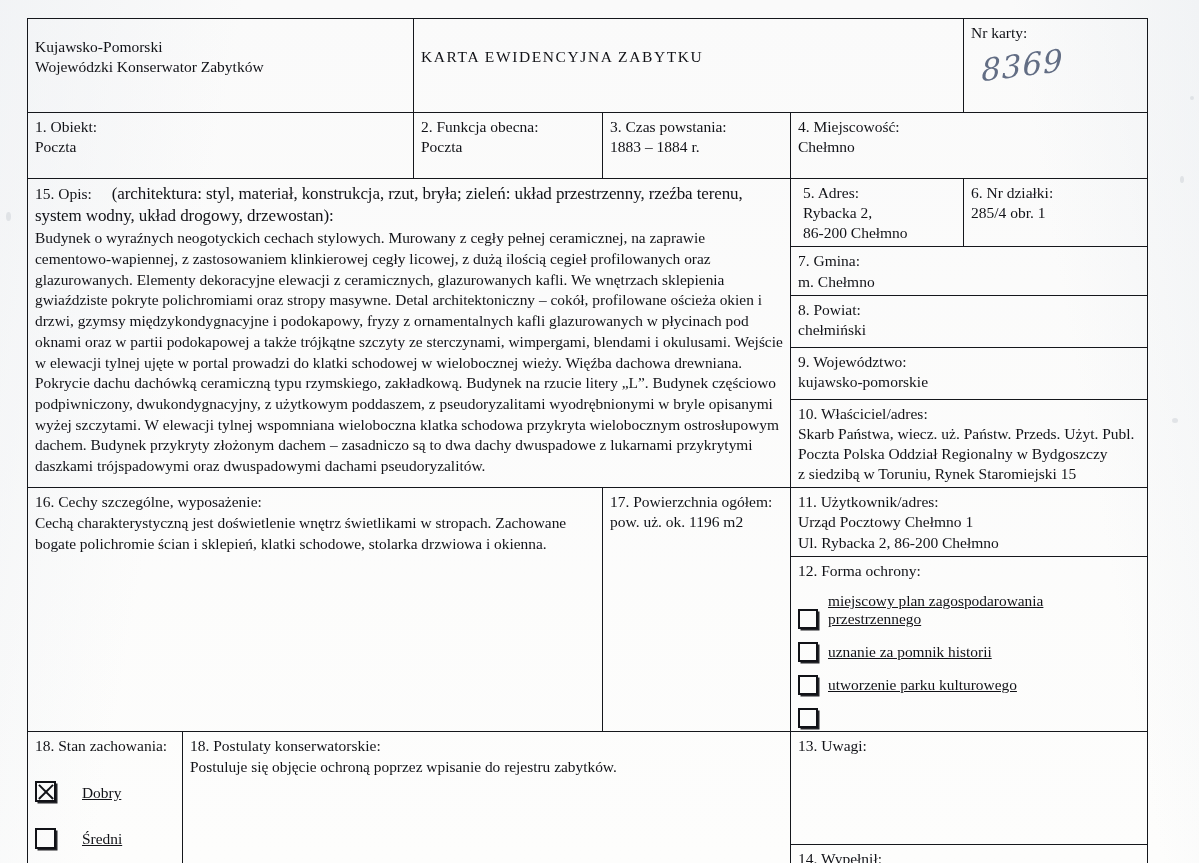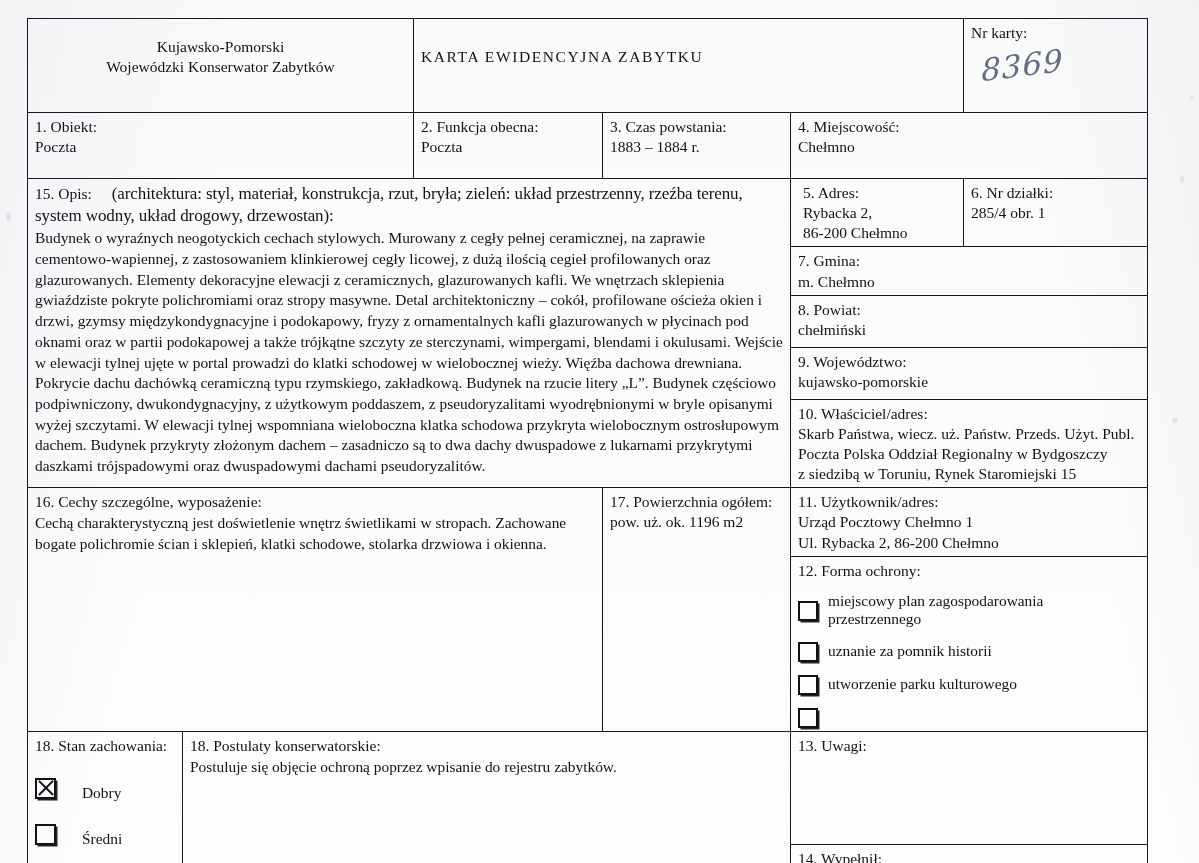--- a/index.html
+++ b/index.html
@@ -46,21 +46,20 @@
     padding: 4px 7px 3px 7px;
     font-size: 15.5px;
     line-height: 1.30;
   }
   .lbl { display:block; }
   .val { display:block; }
   .tiny { font-size: 17px; letter-spacing: -0.1px; margin-left: 16px; }
 
   
   .hdr-org {
-    text-align: center;
     font-size: 17.5px;
     line-height: 1.5;
     padding-top: 18px !important;
   }
   .hdr-title {
     text-align: left;
     font-size: 24px;
     letter-spacing: 1.6px;
     padding-top: 28px !important;
   }
@@ -83,22 +82,23 @@
   .desc {
     font-size: 15.4px;
     line-height: 1.345;
     text-align: left;
     margin-top: 1px;
   }
 
   
   .cb-row {
     display: flex;
-    align-items: center;
+    align-items: flex-end;
     margin-top: 9px;
+    text-decoration: underline;
   }
   .cbx {
     flex: 0 0 auto;
     width: 16px;
     height: 16px;
     border: 2.4px solid #111217;
     margin-right: 10px;
     margin-top: 2px;
     position: relative;
     box-shadow: 2px 2px 0 -0.5px rgba(17,18,23,0.92);

